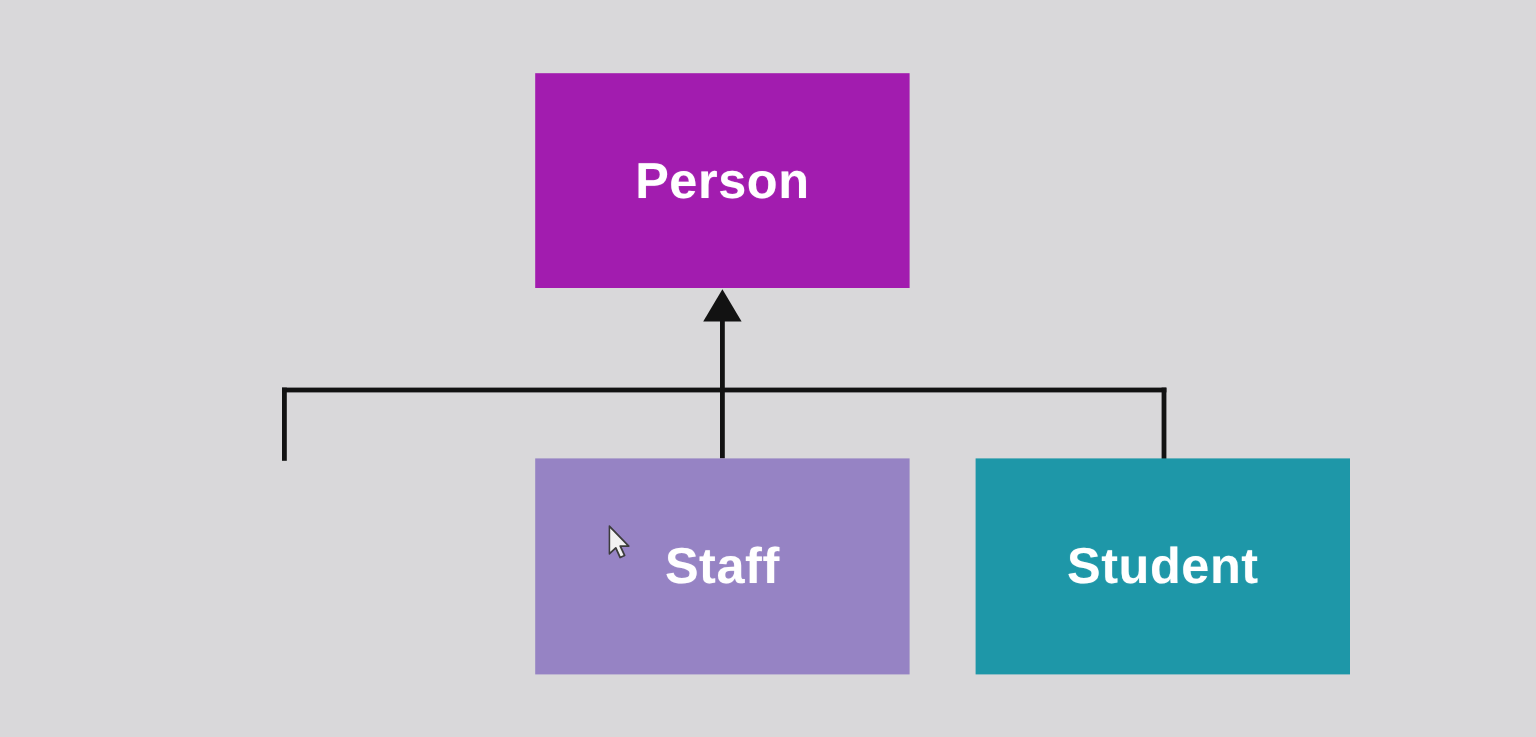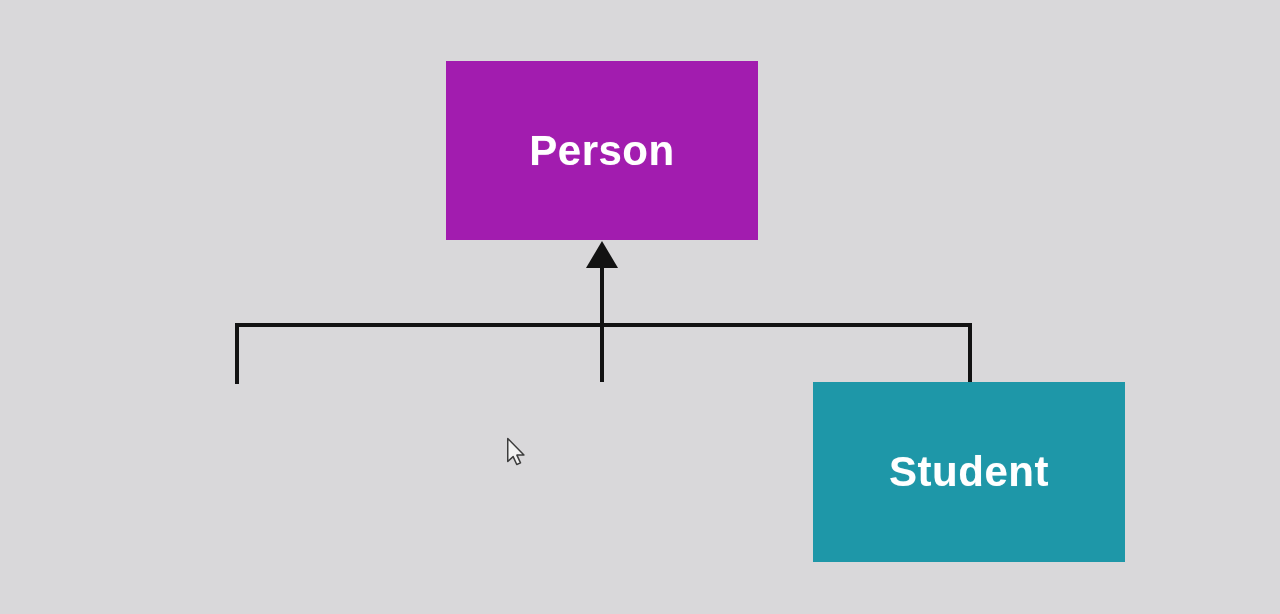--- a/index.html
+++ b/index.html
@@ -73,20 +73,23 @@
     <span class="label">Person</span>
   </div>
 
   <div class="connector conn-horizontal"></div>
   <div class="connector conn-student-drop"></div>
   <div class="connector conn-teacher-drop"></div>
   <div class="connector conn-staff-stem"></div>
   <div class="arrowhead"></div>
 
 
+  <div class="node node-staff" style="background-color: rgb(150, 131, 196);">
+    <span class="label">Staff</span>
+  </div>
 
   <div class="node node-teacher" style="background-color: rgb(30, 151, 168);">
     <span class="label">Student</span>
   </div>
 
   <svg class="cursor" viewBox="0 0 12 19">
     <polygon points="0.5,0.8 0.5,16.2 4.1,12.9 6.5,18.2 9.0,17.1 6.6,11.9 11.3,11.9" fill="#f2f2f2" stroke="#3c3c3c" stroke-width="1" stroke-linejoin="round"></polygon>
   </svg>
 
 </div>

